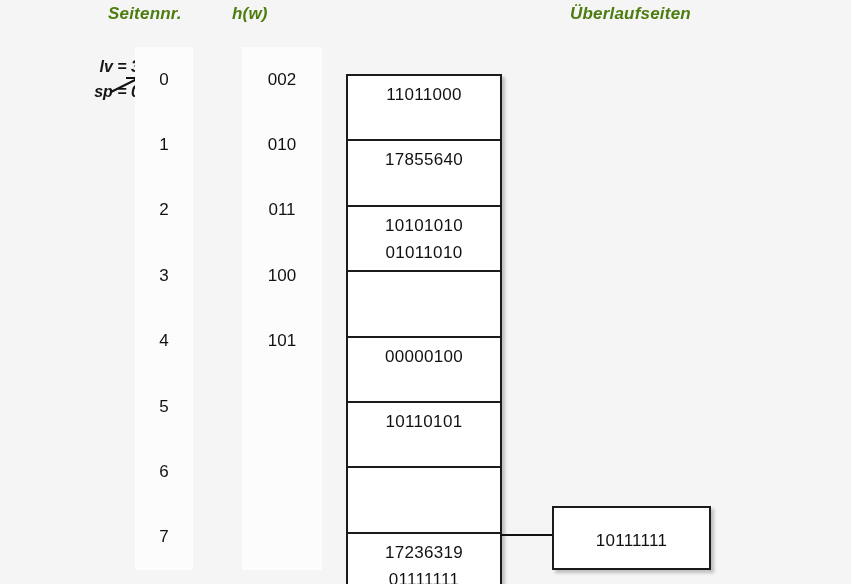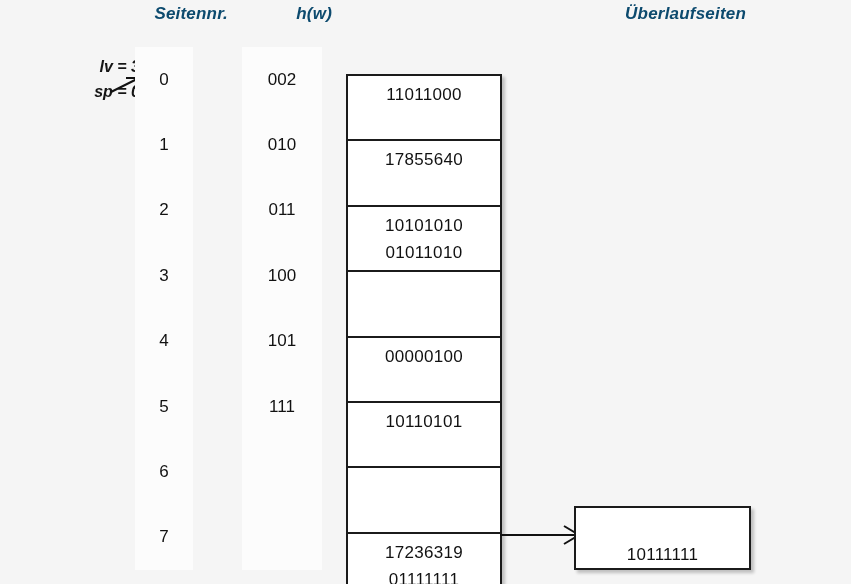--- a/index.html
+++ b/index.html
@@ -24,22 +24,22 @@
     height: 584px;
   }
 
   
   .col-header {
     position: absolute;
     font-style: italic;
     font-size: 17px;
     font-weight: 600;
     letter-spacing: 0.2px;
-    color: #0c4a6e;
-    text-align: right;
+    color: #4d7c0f;
+    text-align: left;
     white-space: nowrap;
     top: 4px;
   }
   #hdr-seitennr { left: 108px; width: 120px; }
   #hdr-hw       { left: 232px; width: 100px; }
   #hdr-seiten   { left: 344px; width: 160px; }
   #hdr-ueber    { left: 570px; width: 176px; }
 
   
   #meta-block {
@@ -122,32 +122,32 @@
     font-size: 17px;
     font-weight: 500;
     line-height: 27px;
     color: #111111;
     letter-spacing: 0.3px;
   }
 
   
   #overflow-box {
     position: absolute;
-    left: 574px;
+    left: 552px;
     top: 506px;
-    width: 177px;
+    width: 159px;
     height: 64px;
     border: 2px solid #1b1b1b;
     background: #ffffff;
     box-sizing: border-box;
     box-shadow: 3px 3px 3px rgba(0,0,0,0.22);
     display: flex;
     flex-direction: column;
     align-items: center;
-    justify-content: flex-end;
+    justify-content: center;
     padding-top: 5px;
   }
 
   
   #overflow-arrow {
     position: absolute;
     left: 500px;
     top: 522px;
     width: 82px;
     height: 26px;
@@ -184,21 +184,20 @@
       <div class="num-cell">6</div>
       <div class="num-cell">7</div>
     </div>
 
   <div class="num-col" id="col-hw">
       <div class="num-cell">002</div>
       <div class="num-cell">010</div>
       <div class="num-cell">011</div>
       <div class="num-cell">100</div>
       <div class="num-cell">101</div>
-      <div class="num-cell">111</div>
     </div>
 
   <div id="pages-box">
       <div class="page-row">
         <div class="page-line">11011000</div>
       </div>
       <div class="page-row">
         <div class="page-line">17855640</div>
       </div>
       <div class="page-row">

